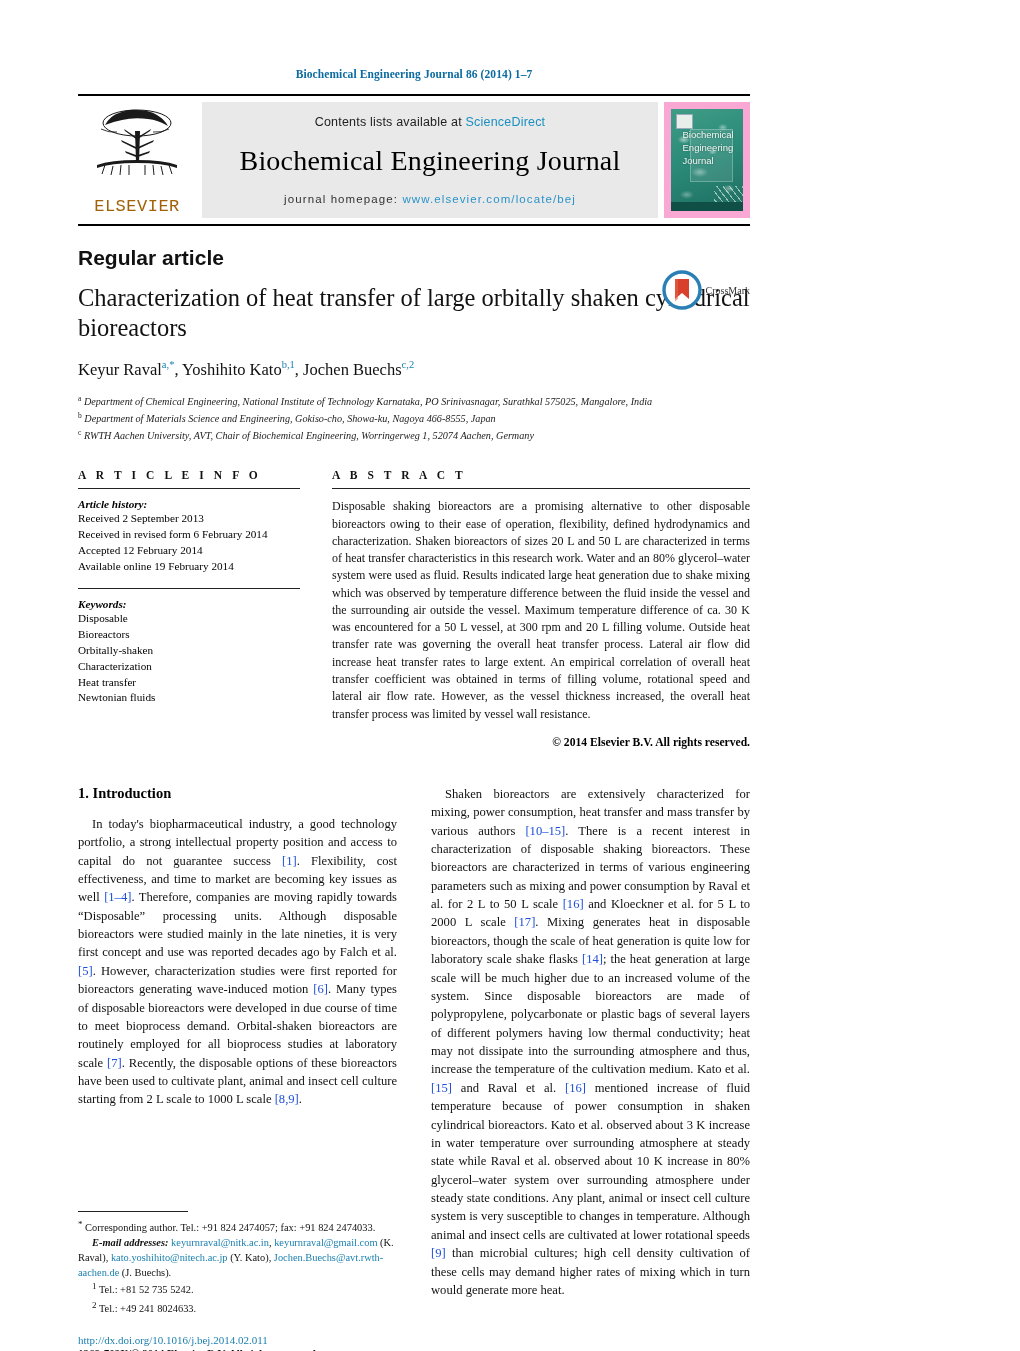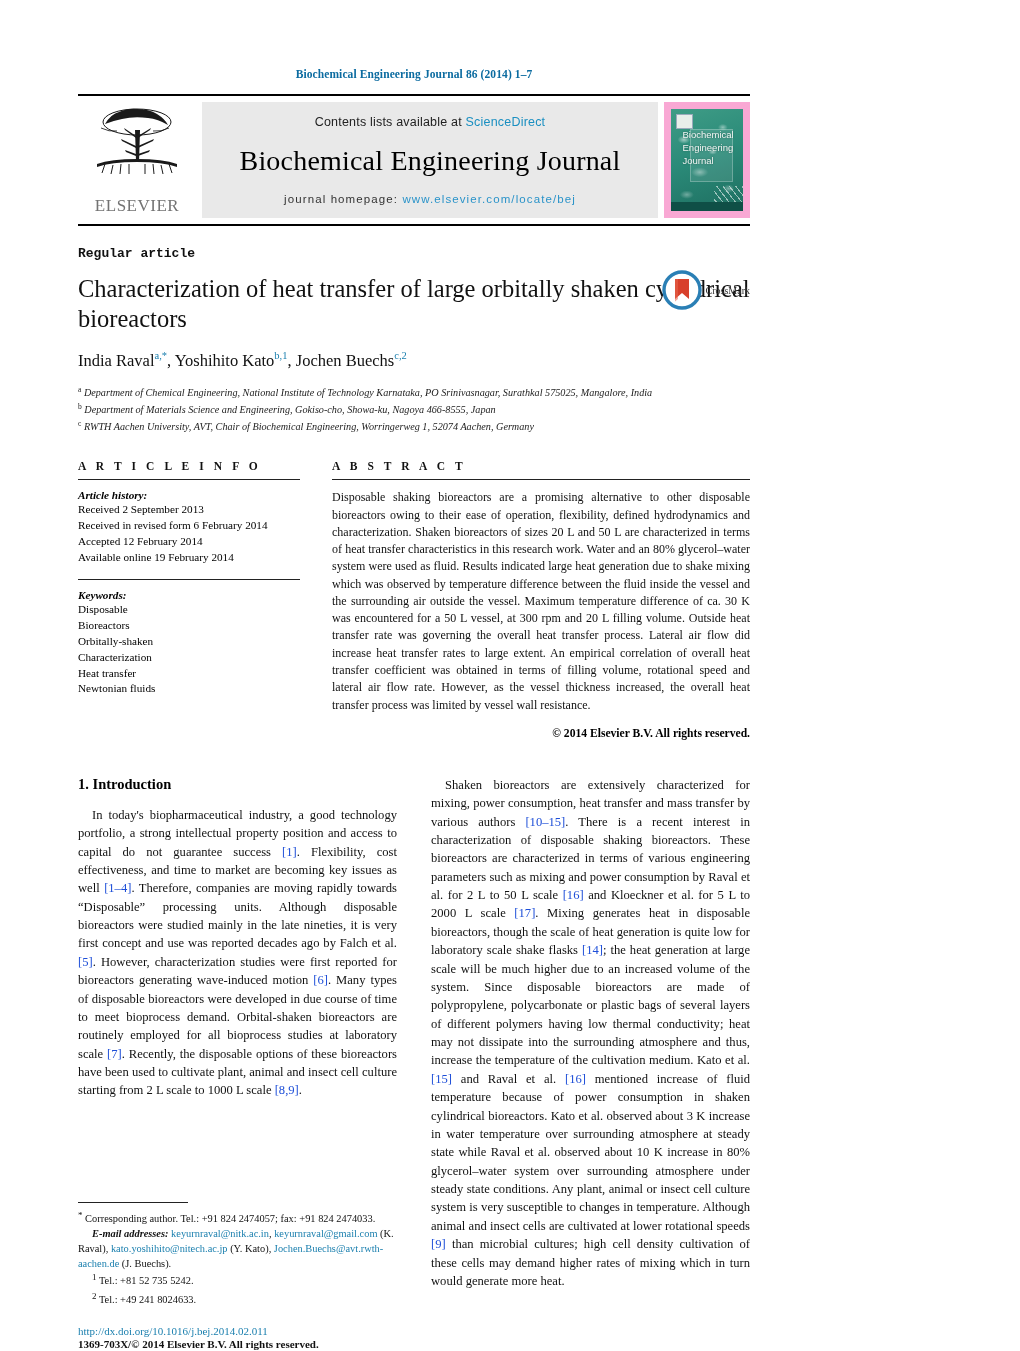--- a/index.html
+++ b/index.html
@@ -38,24 +38,24 @@
     width: 118px;
     flex: 0 0 118px;
     display: flex;
     flex-direction: column;
     justify-content: flex-end;
     align-items: center;
     padding-bottom: 2px;
   }
   .tree-svg { display:block; }
   .elsevier-word {
-    font-family: Liberation Serif, serif;
+    font-family: Liberation Mono, monospace;
     font-size: 17px;
     letter-spacing: .5px;
-    color: #737373;
+    color: #a16207;
     font-weight: normal;
     margin-top: 10px;
   }
   .mast-center {
     flex: 1 1 auto;
     background: #e9e9e9;
     margin-left: 6px;
     margin-right: 6px;
     padding: 13px 10px 13px 10px;
     text-align: center;
@@ -140,22 +140,22 @@
     background: #0f4f46;
   }
   .mast-rule {
     margin: 6px 78px 0 78px;
     border-bottom: 2.5px solid #000;
   }
 
   
   .titleblock { margin: 20px 78px 0 78px; position: relative; }
   .regular-article {
-    font-family: Liberation Mono, monospace;
-    font-size: 13px;
+    font-family: Liberation Sans, sans-serif;
+    font-size: 21px;
     font-weight: bold;
     color: #111;
     margin-bottom: 13px;
   }
   .paper-title {
     font-family: "Liberation Serif", serif;
     font-size: 24.5px;
     line-height: 1.22;
     color: #111;
     font-weight: normal;
@@ -353,21 +353,21 @@
       <div class="cover-footer"></div>
     </div>
   </div>
   <div class="mast-rule"></div>
 
   <div class="titleblock">
     <div class="regular-article">Regular article</div>
     <h1 class="paper-title">Characterization of heat transfer of large orbitally shaken cylindrical bioreactors</h1>
 
     <div class="authors">
-      <span>India Raval</span><sup>a,*</sup>,
+      <span>Keyur Raval</span><sup>a,*</sup>,
       <span>Yoshihito Kato</span><sup>b,1</sup>,
       <span>Jochen Buechs</span><sup>c,2</sup>
     </div>
 
     <div class="affil">
       <div><sup>a</sup> <span>Department of Chemical Engineering, National Institute of Technology Karnataka, PO Srinivasnagar, Surathkal 575025, Mangalore, India</span></div>
       <div><sup>b</sup> <span>Department of Materials Science and Engineering, Gokiso-cho, Showa-ku, Nagoya 466-8555, Japan</span></div>
       <div><sup>c</sup> <span>RWTH Aachen University, AVT, Chair of Biochemical Engineering, Worringerweg 1, 52074 Aachen, Germany</span></div>
     </div>
 

